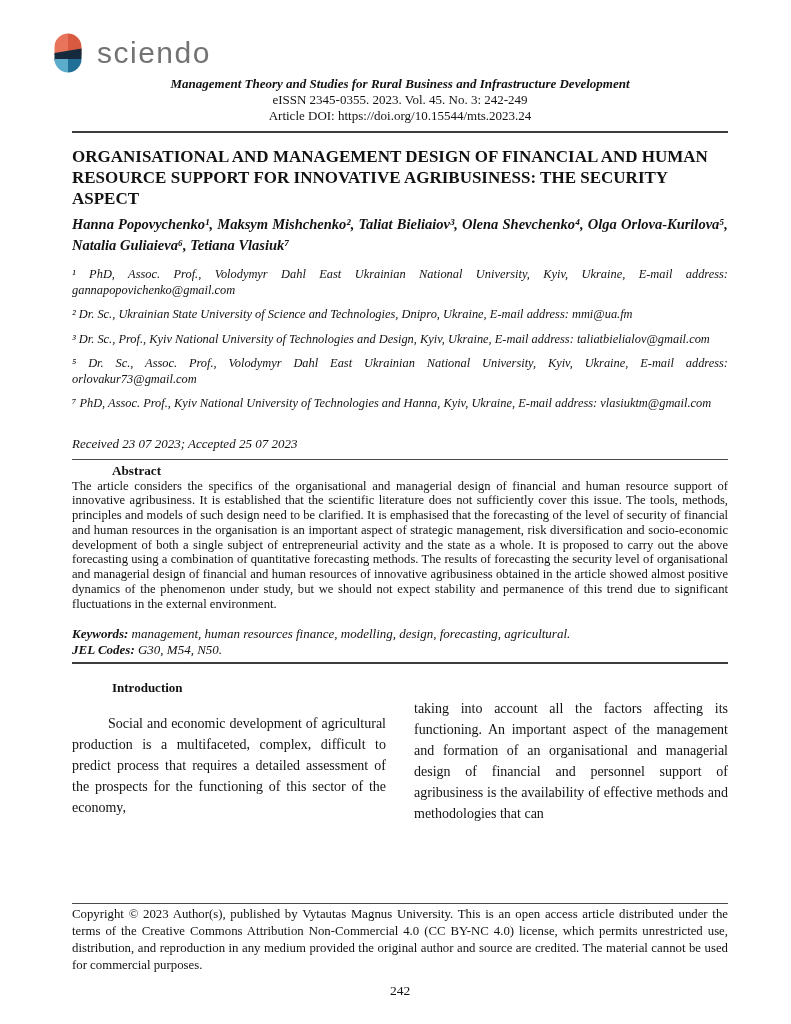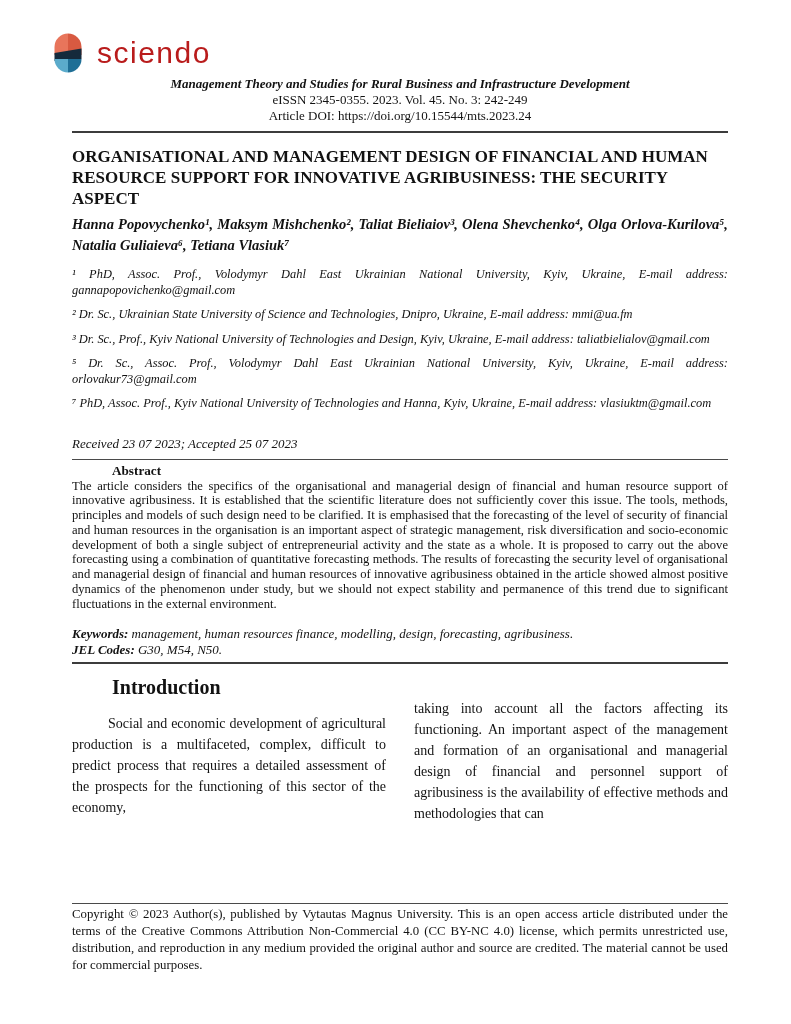--- a/index.html
+++ b/index.html
@@ -22,21 +22,21 @@
     left: 48px;
     display: flex;
     align-items: center;
     gap: 9px;
   }
   .logo-mark { width: 40px; height: 40px; display: block; }
   .logo-word {
     font-family: "Liberation Sans", "DejaVu Sans", sans-serif;
     font-size: 30px;
     font-weight: 400;
-    color: #b91c1c;
+    color: #737373;
     letter-spacing: 1.5px;
     line-height: 1;
   }
   
   .journal-head { text-align: center; line-height: 16px; font-size: 13px; }
   .journal-title { font-weight: bold; font-style: italic; }
   .rule-heavy { border: none; border-top: 2px solid #3c3c3c; margin-top: 7px; }
   .rule-light { border: none; border-top: 1.5px solid #4a4a4a; }
   
   .article-title {
@@ -83,21 +83,21 @@
   .columns {
     display: flex;
     gap: 28px;
     margin-top: 13px;
     font-size: 14px;
     line-height: 21px;
     text-align: justify;
   }
   .col { width: 50%; }
   .section-heading {
-    font-size: 20px;
+    font-size: 13px;
     font-weight: bold;
     padding-left: 40px;
     margin-bottom: 15px;
     text-align: left;
   }
   .col-left p { text-indent: 36px; }
   .col-right { padding-top: 21px; }
   
   .footer {
     position: absolute;
@@ -148,35 +148,36 @@
     <p class="affiliation">⁷ PhD, Assoc. Prof., Kyiv National University of Technologies and Hanna, Kyiv, Ukraine, E-mail address: vlasiuktm@gmail.com</p>
   </div>
 
   <div class="received">Received 23 07 2023; Accepted 25 07 2023</div>
   <hr class="rule-light pre-abstract-rule">
 
   <div class="abstract-heading">Abstract</div>
   <div class="abstract-text">The article considers the specifics of the organisational and managerial design of financial and human resource support of innovative agribusiness. It is established that the scientific literature does not sufficiently cover this issue. The tools, methods, principles and models of such design need to be clarified. It is emphasised that the forecasting of the level of security of financial and human resources in the organisation is an important aspect of strategic management, risk diversification and socio-economic development of both a single subject of entrepreneurial activity and the state as a whole. It is proposed to carry out the above forecasting using a combination of quantitative forecasting methods. The results of forecasting the security level of organisational and managerial design of financial and human resources of innovative agribusiness obtained in the article showed almost positive dynamics of the phenomenon under study, but we should not expect stability and permanence of this trend due to significant fluctuations in the external environment.</div>
 
   <div class="keywords-line">
-    <span class="kw-label">Keywords:</span><span> management, human resources finance, modelling, design, forecasting, agribusiness.</span>
+    <span class="kw-label">Keywords:</span><span> management, human resources finance, modelling, design, forecasting, agricultural.</span>
   </div>
   <div class="jel-line">
     <span class="kw-label">JEL Codes:</span><span> G30, M54, N50.</span>
   </div>
   <hr class="rule-heavy post-jel-rule">
 
   <div class="columns">
     <div class="col col-left">
       <h3 class="section-heading">Introduction</h3>
       <p>Social and economic development of agricultural production is a multifaceted, complex, difficult to predict process that requires a detailed assessment of the prospects for the functioning of this sector of the economy,</p>
     </div>
     <div class="col col-right">
       <p>taking into account all the factors affecting its functioning. An important aspect of the management and formation of an organisational and managerial design of financial and personnel support of agribusiness is the availability of effective methods and methodologies that can</p>
     </div>
   </div>
 
   <div class="footer">
     <hr class="rule-light">
     <div class="copyright">Copyright © 2023 Author(s), published by Vytautas Magnus University. This is an open access article distributed under the terms of the Creative Commons Attribution Non-Commercial 4.0 (CC BY-NC 4.0) license, which permits unrestricted use, distribution, and reproduction in any medium provided the original author and source are credited. The material cannot be used for commercial purposes.</div>
+    <div class="page-number">242</div>
   </div>
 
 </div>
 
 </body></html>

